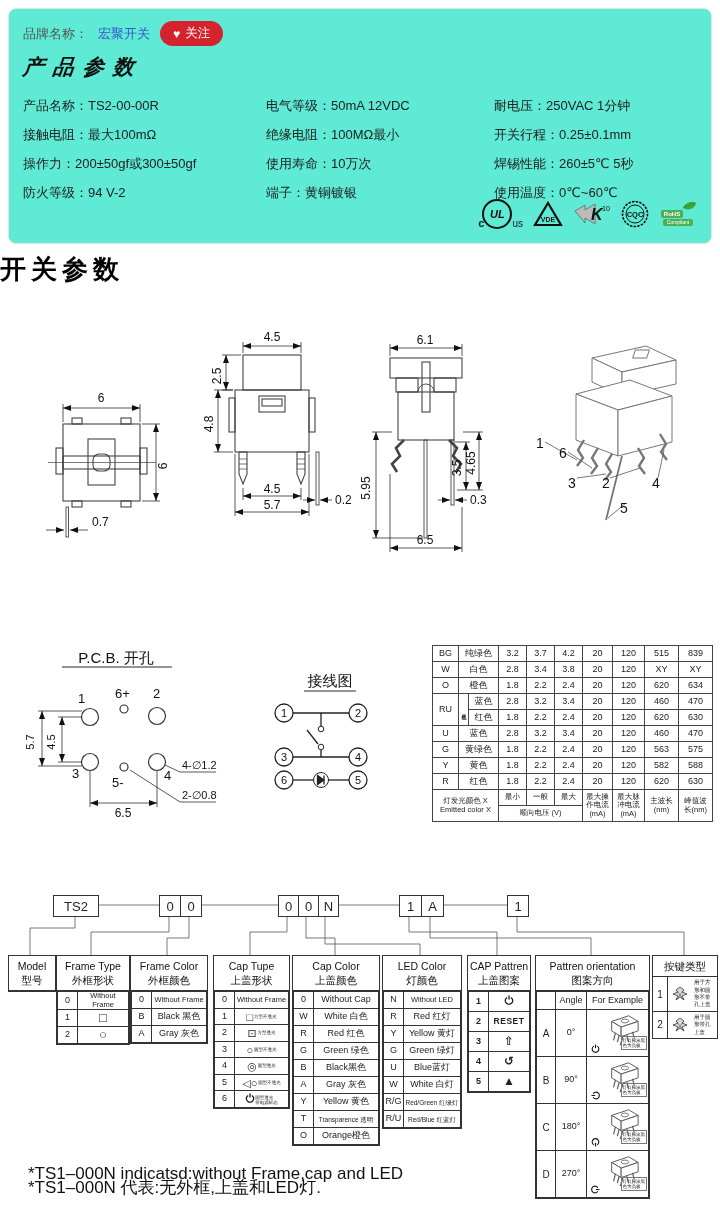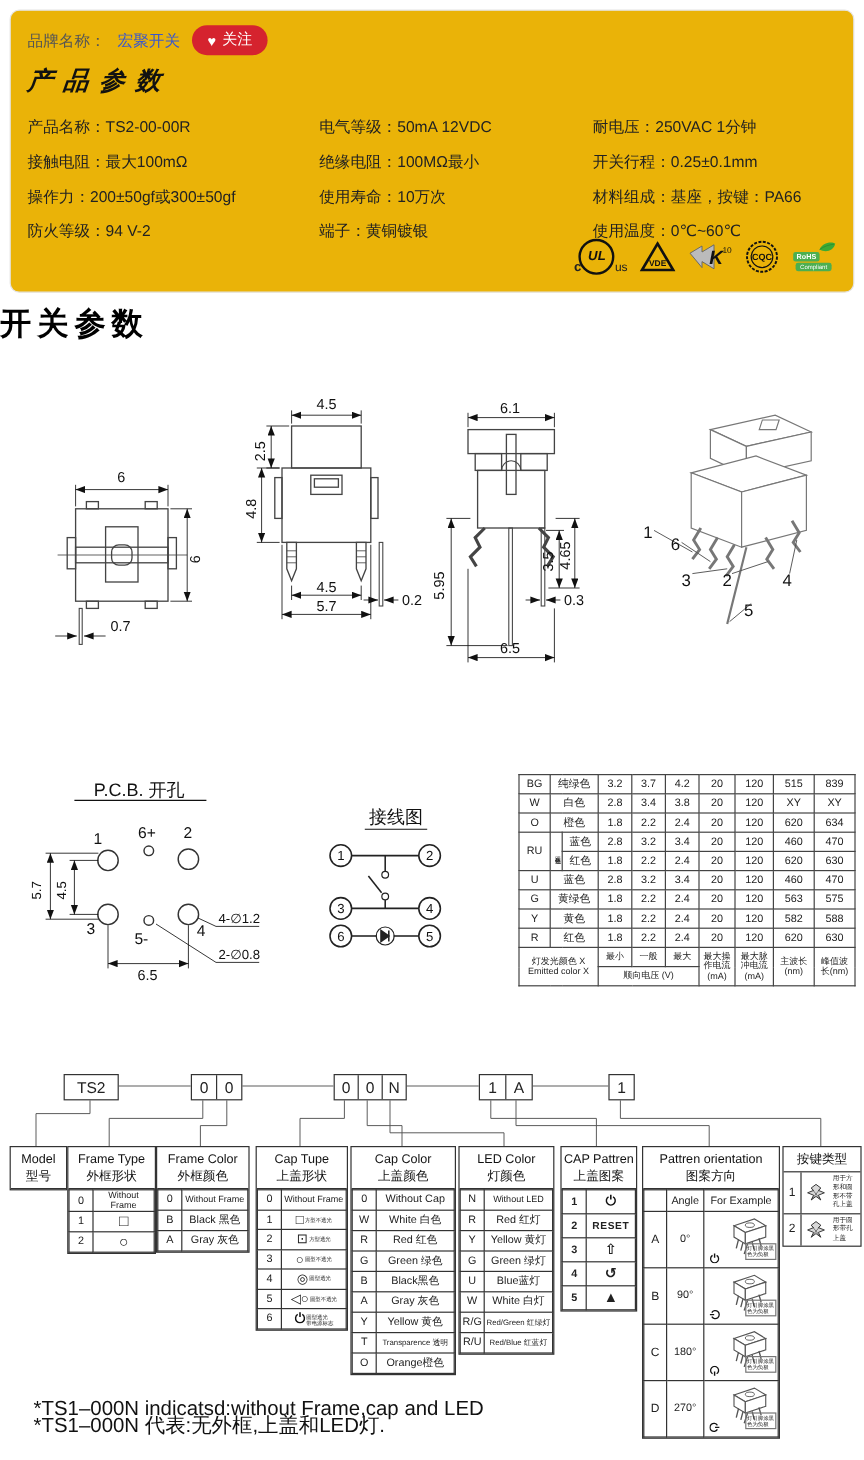--- a/index.html
+++ b/index.html
@@ -1,19 +1,19 @@
 <!DOCTYPE html>
 <html><head>
 <meta charset="utf-8">
 <style>
   html,body{margin:0;padding:0;background:#fff;}
   .page{position:relative;width:720px;height:1217px;background:#fff;overflow:hidden;
         font-family:"Liberation Sans","DejaVu Sans",sans-serif;color:#222;}
   
-  .card{position:absolute;left:8px;top:8px;width:702px;height:234px;border:1px solid #e4e4e4;border-radius:8px;background:#eab308;}
+  .card{position:absolute;left:8px;top:8px;width:702px;height:234px;border:1px solid #e4e4e4;border-radius:8px;background:#5eead4;}
   .brand-row{position:absolute;left:14px;top:12px;display:flex;align-items:center;gap:10px;font-size:13px;}
   .brand-label{color:#555;}
   .brand-link{color:#3a57cc;text-decoration:none;cursor:pointer;}
   .follow-btn{display:flex;align-items:center;gap:5px;background:#d5232e;color:#fff;border:none;
               border-radius:13px;height:25px;padding:0 13px;font-size:12.5px;cursor:pointer;}
   .follow-heart{font-size:12px;line-height:1;}
   .prod-title{position:absolute;left:14px;top:44px;font-family:"DejaVu Serif","Liberation Serif",serif;
               font-style:italic;font-weight:bold;font-size:21px;letter-spacing:9px;transform:skewX(-6deg);color:#111;}
   .params{position:absolute;left:14px;top:88px;display:grid;grid-template-columns:243px 228px 215px;grid-auto-rows:29px;}
   .params div{font-size:13px;color:#222;white-space:nowrap;}
@@ -109,21 +109,21 @@
     <div class="prod-title">产品参数</div>
     <div class="params">
       <div>产品名称：TS2-00-00R</div>
       <div>电气等级：50mA  12VDC</div>
       <div>耐电压：250VAC  1分钟</div>
       <div>接触电阻：最大100mΩ</div>
       <div>绝缘电阻：100MΩ最小</div>
       <div>开关行程：0.25±0.1mm</div>
       <div>操作力：200±50gf或300±50gf</div>
       <div>使用寿命：10万次</div>
-      <div>材料组成：基座，按键：PA66</div>
+      <div>焊锡性能：260±5℃  5秒</div>
       <div>防火等级：94 V-2</div>
       <div>端子：黄铜镀银</div>
       <div>使用温度：0℃~60℃</div>
     </div>
     <div class="certs">
       <span class="ul-wrap">
         <span class="ul-c">c</span>
         <span class="ul-circle">UL</span>
         <span class="ul-us">us</span>
       </span>

